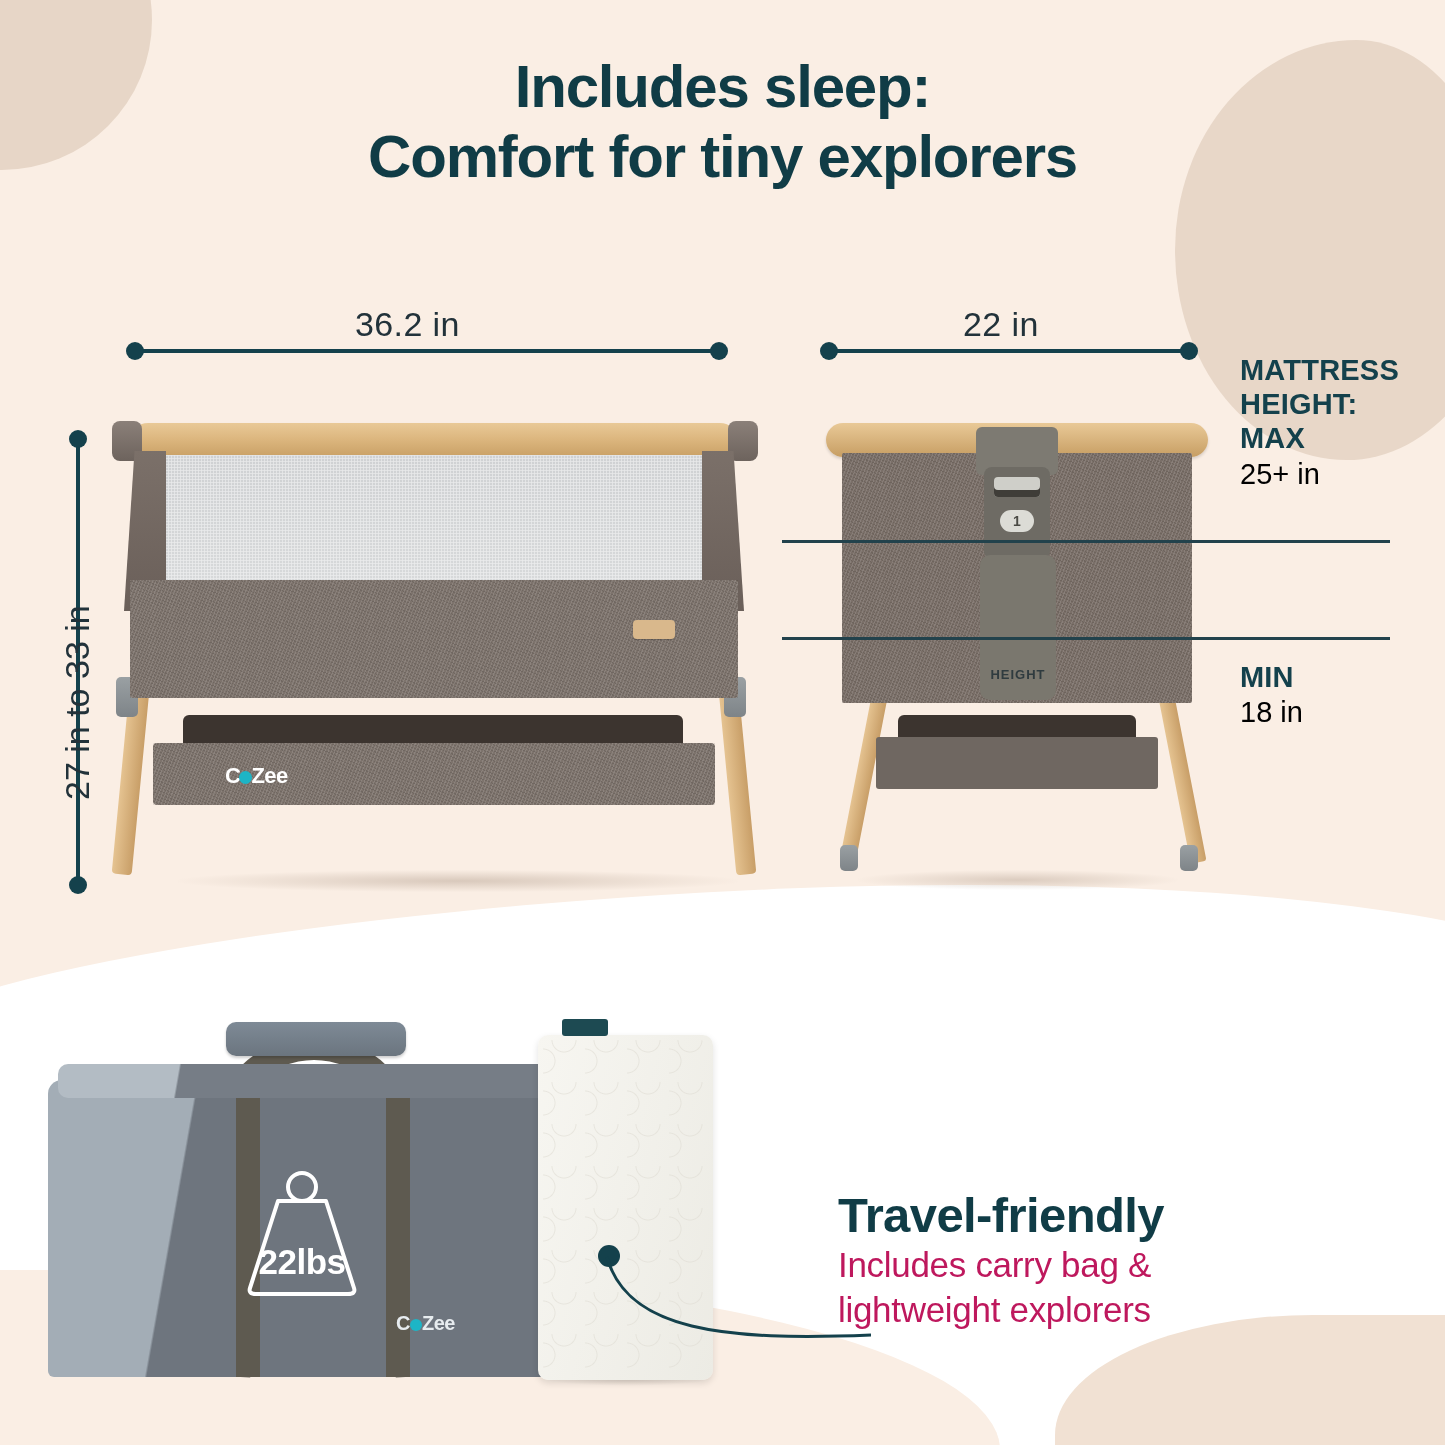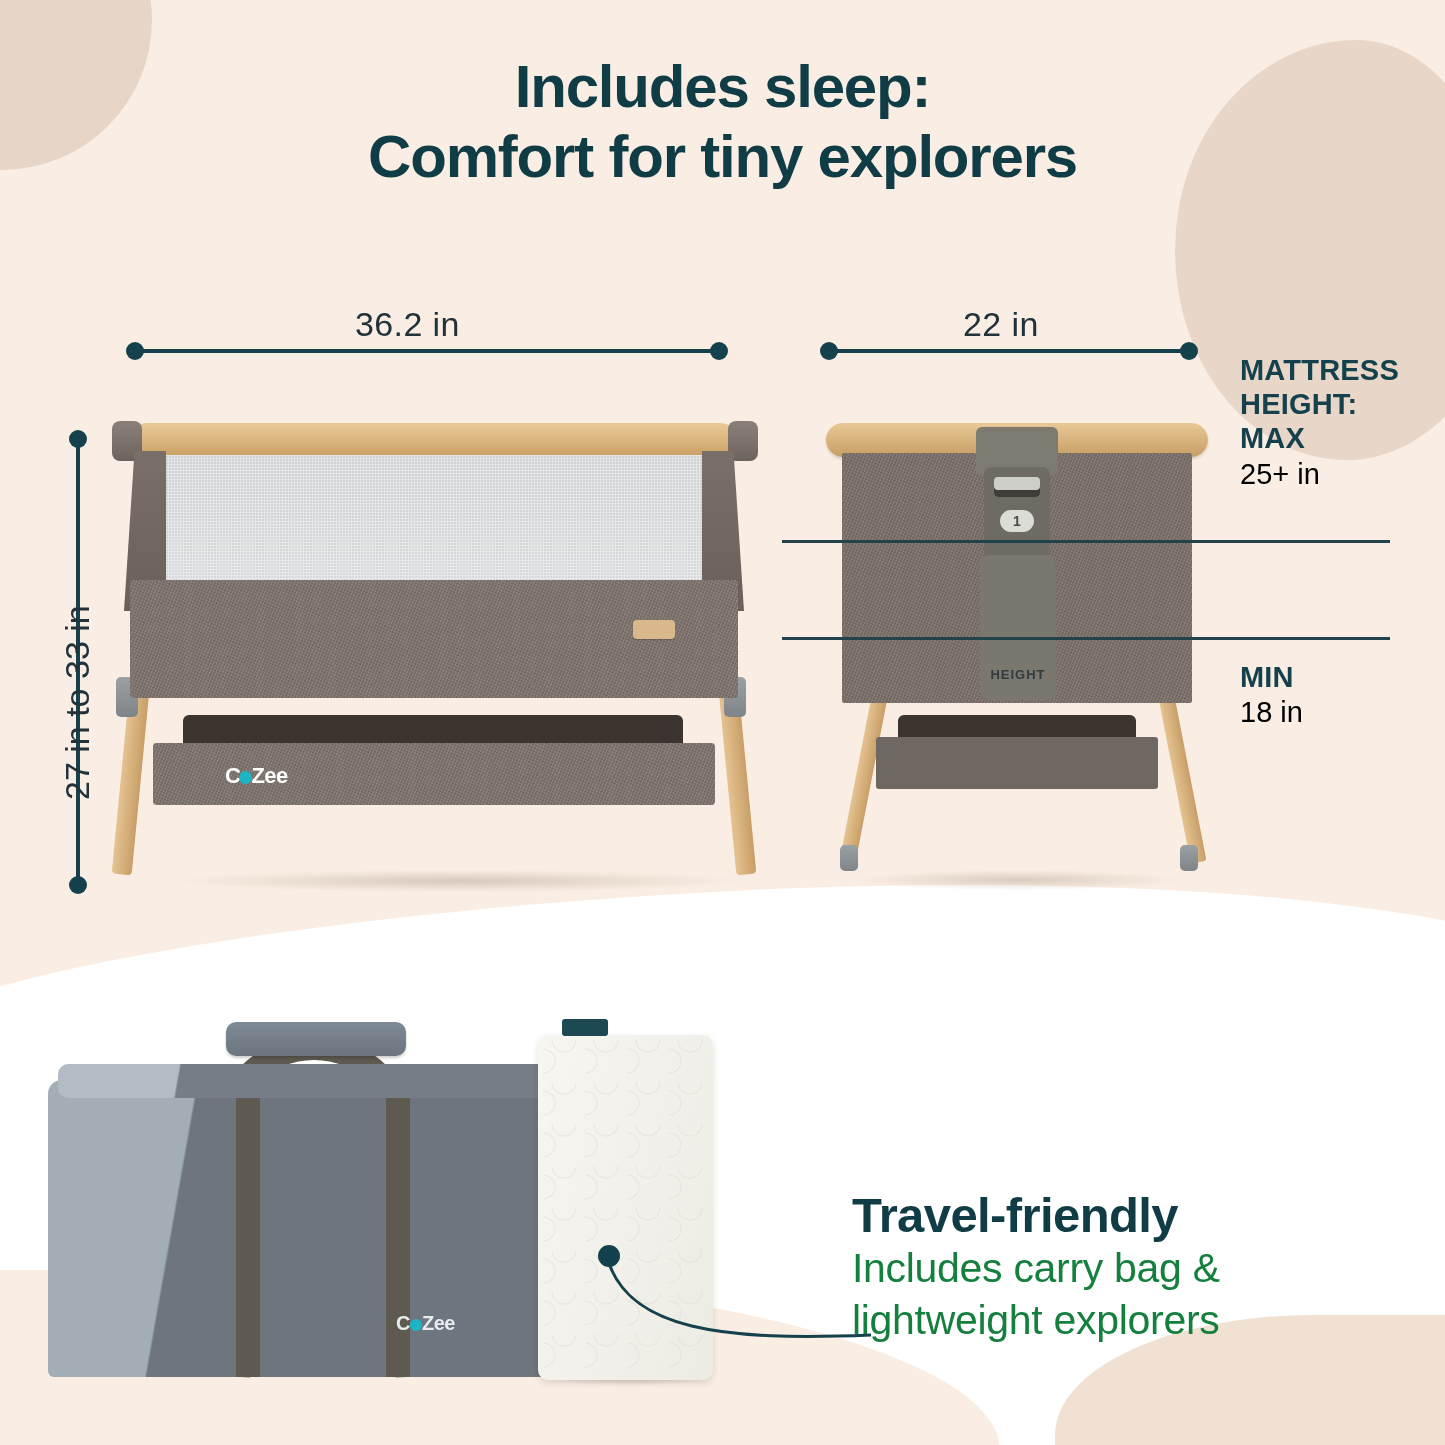--- a/index.html
+++ b/index.html
@@ -41,24 +41,24 @@
   .dimlabel-v{position:absolute;color:#22323a;font-size:34px;font-weight:400;
     white-space:nowrap;transform:rotate(-90deg);transform-origin:left top;}
 
   
   .refline{position:absolute;height:3px;background:#22424c;}
   .annot{position:absolute;text-align:left;color:#14414c;white-space:nowrap;}
   .annot .bold{font-weight:700;font-size:29px;line-height:1.18;letter-spacing:.2px;}
   .annot .reg{font-weight:400;font-size:29px;line-height:1.25;color:#000000;}
 
   
-  .tf{position:absolute;left:838px;top:1190px;width:560px;color:#103c46;margin-left:14px;}
+  .tf{position:absolute;left:838px;top:1190px;width:560px;color:#103c46;}
   .tf .tf-title{font-size:49px;font-weight:700;letter-spacing:-.6px;line-height:1.05;}
-  .tf .tf-sub{font-size:41px;font-weight:400;line-height:1.16;margin-top:4px;
-     letter-spacing:-.3px;color:#15803d;}
+  .tf .tf-sub{font-size:35px;font-weight:400;line-height:1.16;margin-top:4px;
+     letter-spacing:-.3px;color:#be185d;}
 
   .leader{position:absolute;left:575px;top:1213px;width:300px;height:135px;}
   .leaderdot{position:absolute;left:598px;top:1245px;width:22px;height:22px;
      border-radius:50%;background:#14414c;}
 
   
   .crib{position:absolute;left:108px;top:415px;width:680px;height:480px;}
   .rail{position:absolute;left:22px;top:8px;width:608px;height:36px;border-radius:18px;
     background:linear-gradient(180deg,#e9c997 0%,#dcb67e 45%,#c79e63 100%);
     box-shadow:0 2px 3px rgba(0,0,0,.14);}
@@ -266,20 +266,27 @@
     <div class="grip"></div>
     <div class="strap" style="left:186px;top:58px;height:297px;transform:rotate(3deg);"></div>
     <div class="strap" style="left:340px;top:58px;height:297px;transform:rotate(-3deg);"></div>
 
     <div class="bag-body"></div>
     <div class="bag-top"></div>
 
     <div class="strap" style="left:188px;top:76px;height:279px;"></div>
     <div class="strap" style="left:338px;top:76px;height:279px;"></div>
 
+    <div class="wbadge">
+      <svg width="148" height="128" viewBox="0 0 148 128" fill="none">
+        <circle cx="74" cy="17" r="14" stroke="#ffffff" stroke-width="4"></circle>
+        <path d="M50 31 H98 L126 118 Q128 124 120 124 H28 Q20 124 22 118 Z" stroke="#ffffff" stroke-width="4" fill="none" stroke-linejoin="round"></path>
+      </svg>
+      <div class="wtxt">22lbs</div>
+    </div>
 
     <div class="bagcozee">C<span class="dot"></span>Zee</div>
   </div>
 
   <div class="matt-sh"></div>
   <div class="matt">
     <div class="matt-q"></div>
     <div class="matt-tag"></div>
   </div>
 

